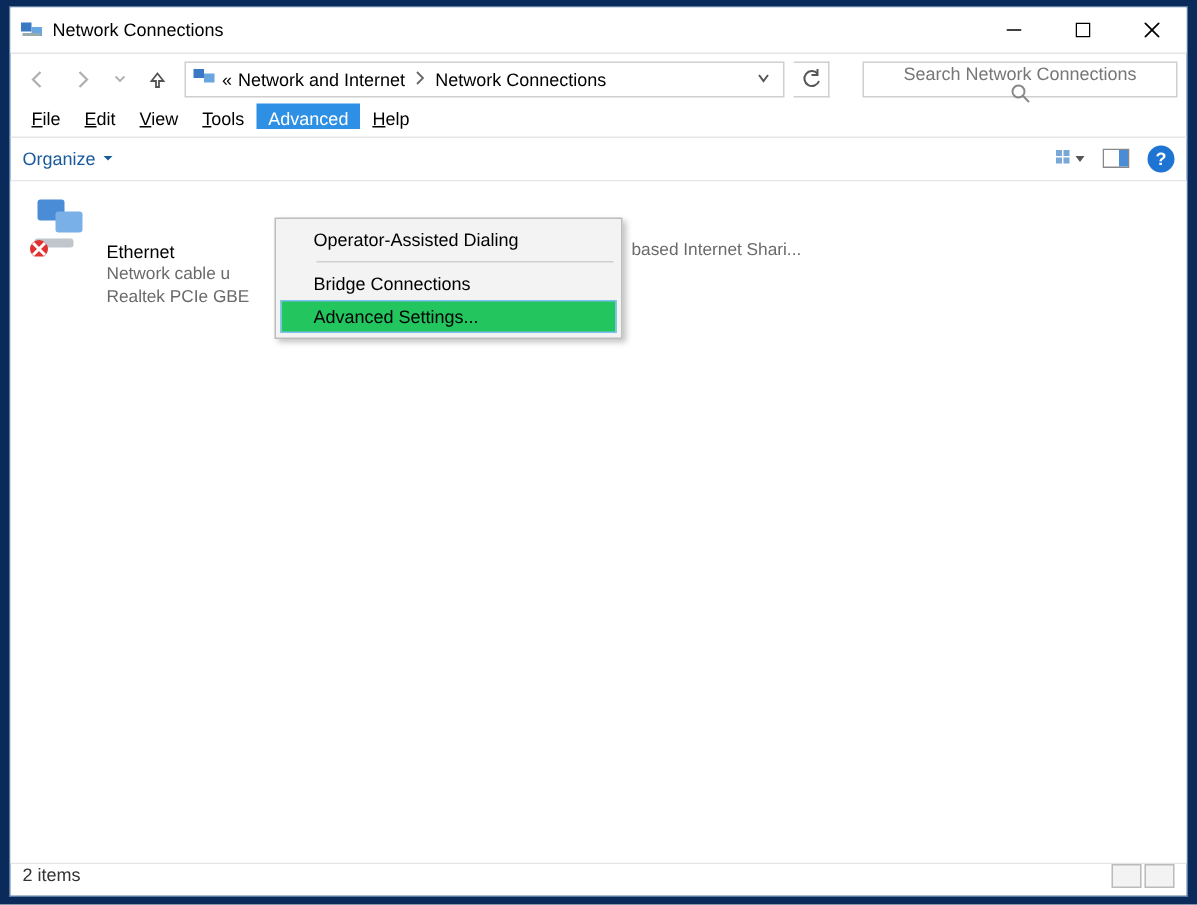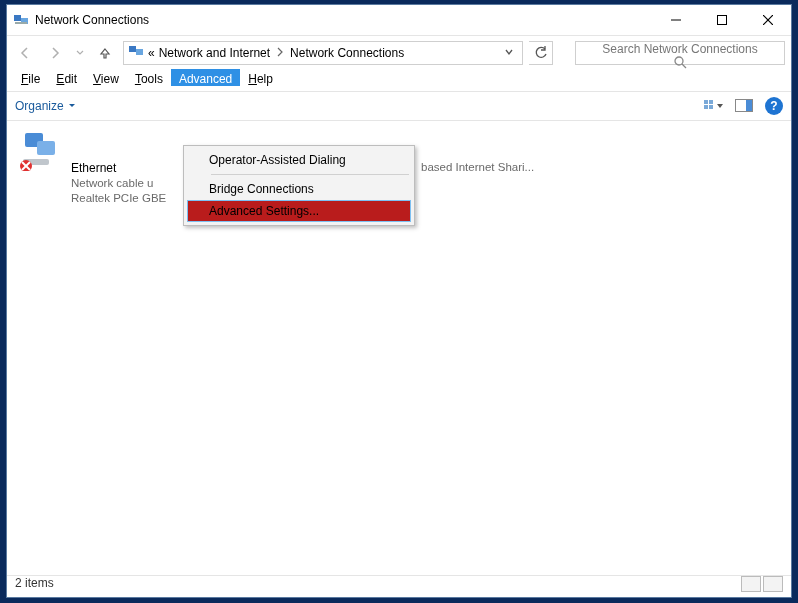--- a/index.html
+++ b/index.html
@@ -155,21 +155,21 @@
   }
   .dditem {
     height: 22px;
     display:flex;
     align-items:center;
     padding-left: 22px;
     font-size:12px;
     color:#000;
   }
   .dditem.hover {
-    background:#b91c1c;
+    background:#22c55e;
     border:1px solid #7cc0f2;
     padding-left:21px;
     height:22px;
   }
   .ddsep {
     height:1px;
     background:#d0d0d0;
     margin: 3px 2px 3px 24px;
   }
 

